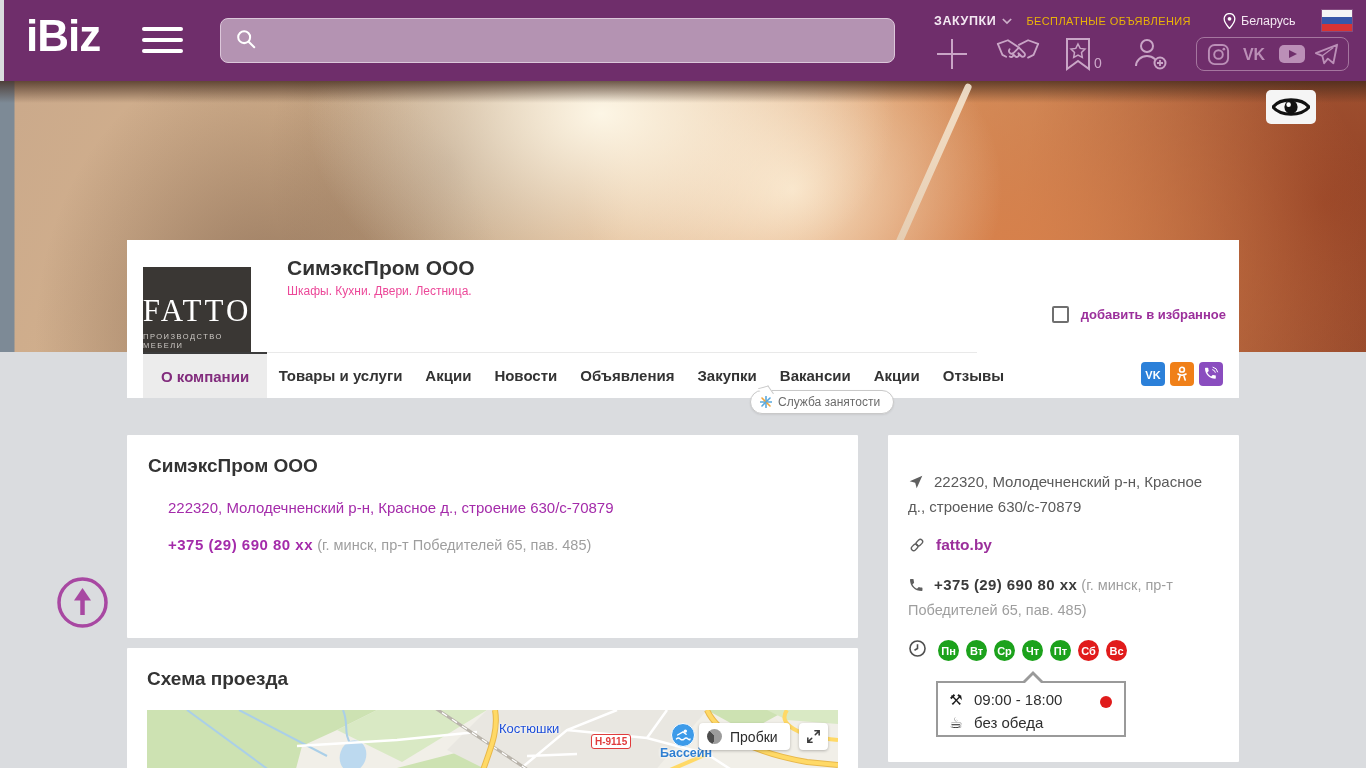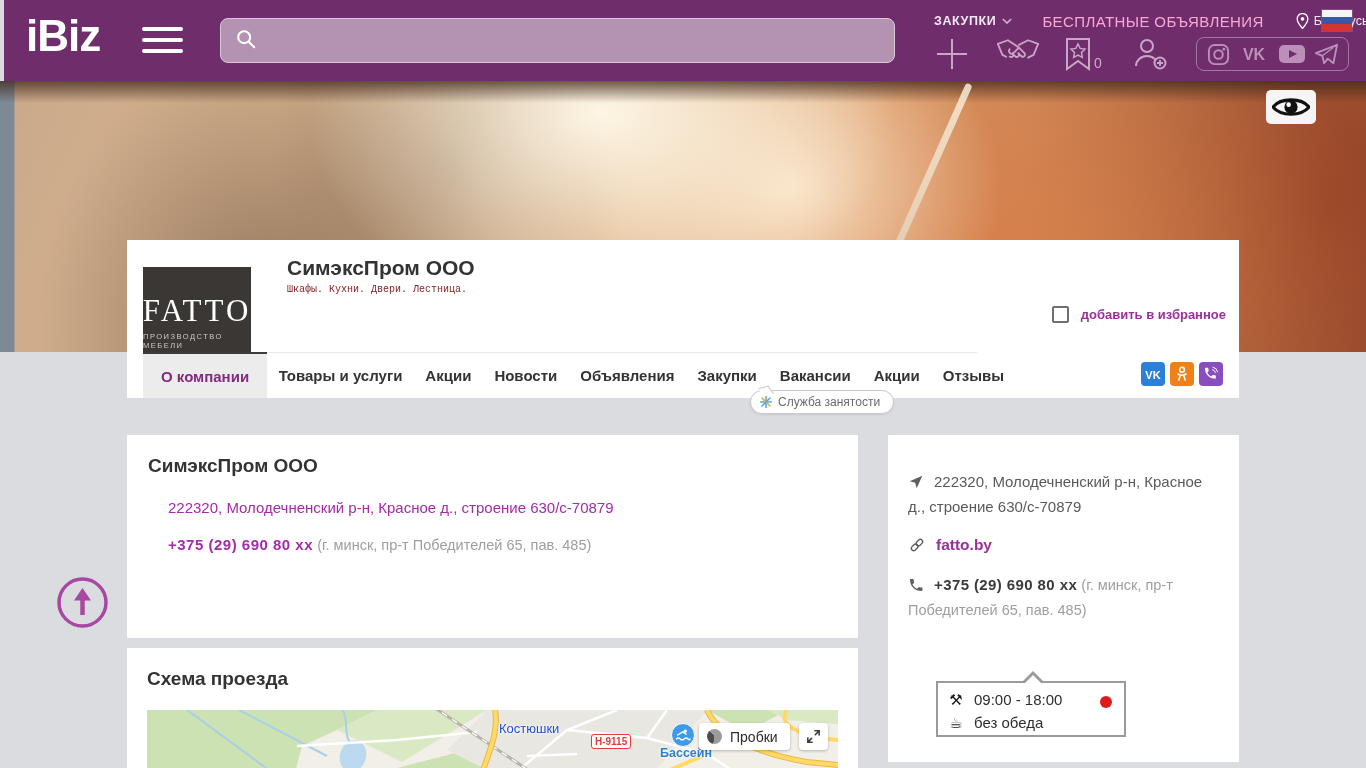--- a/index.html
+++ b/index.html
@@ -10,21 +10,21 @@
   
   .header { position:absolute; left:4px; top:0; width:1366px; height:81px; background:#6f2e6b; z-index:30; }
   .logo { position:absolute; left:22px; top:12px; color:#fff; font-size:44px; font-weight:800; letter-spacing:-1px; line-height:1.1; cursor:pointer; }
   .burger { position:absolute; left:138px; top:27px; width:41px; height:28px; cursor:pointer; }
   .burger i { display:block; height:4px; background:#fff; border-radius:2px; margin-bottom:7px; }
   .search { position:absolute; left:216px; top:18px; width:675px; height:45px; background:#b493b2; border:1.5px solid #dcc7da; border-radius:8px; display:flex; align-items:center; padding:0 14px; }
   .search input { flex:1; background:transparent; border:none; outline:none; color:#fff; font-size:17px; font-family:inherit; margin-left:12px; }
   .search input::placeholder { color:#f6edf5; opacity:1; }
   .topnav { position:absolute; left:930px; top:11px; height:20px; display:flex; align-items:center; color:#fff; }
   .topnav .zak { font-size:12.5px; font-weight:bold; letter-spacing:.6px; color:#f3e7f2; cursor:pointer; display:flex; align-items:center; gap:6px; }
-  .topnav .ads { font-size:15px; letter-spacing:.4px; color:#f9a8d4; margin-left:30px; cursor:pointer; }
+  .topnav .ads { font-size:11px; letter-spacing:.4px; color:#eab308; margin-left:14px; cursor:pointer; }
   .topnav .geo { display:flex; align-items:center; gap:5px; margin-left:32px; font-size:12.5px; color:#f3e7f2; cursor:pointer; }
   .flag { position:absolute; left:1318px; top:10px; width:30px; height:21px; cursor:pointer; box-shadow:0 0 0 1px rgba(255,255,255,.15); }
   .flag i { display:block; height:7px; }
   .hicons { position:absolute; top:36px; left:930px; display:flex; align-items:center; }
   .hicon { cursor:pointer; display:flex; align-items:center; }
   .bm-count { color:#cda9ca; font-size:14px; margin-left:2px; align-self:flex-end; }
   .socialbox { position:absolute; left:1192px; top:37px; width:153px; height:34px; border:1.5px solid #a5769f; border-radius:8px; display:flex; align-items:center; justify-content:space-around; padding:0 6px; }
   .socialbox .hicon { padding:0 2px; }
 
   
@@ -42,21 +42,21 @@
   }
   .pen { position:absolute; left:905px; top:-10px; width:7px; height:300px; background:linear-gradient(180deg,#f8ecd8,#d9c1a6); transform:rotate(24deg); border-radius:4px; opacity:.85; }
   .eye-btn { position:absolute; left:1266px; top:90px; width:50px; height:34px; background:#f5f5f5; border-radius:5px; display:flex; align-items:center; justify-content:center; cursor:pointer; z-index:5; }
 
   
   .company-card { position:absolute; left:127px; top:240px; width:1112px; height:158px; background:#fff; z-index:10; }
   .fatto { position:absolute; left:16px; top:3px; width:108px; height:108px; background:#3a3734; color:#fff; display:flex; flex-direction:column; align-items:center; justify-content:center; cursor:pointer;margin-top:24px; }
   .fatto .f1 { font-family:"Liberation Serif","DejaVu Serif",serif; font-size:31px; letter-spacing:3px; }
   .fatto .f2 { font-size:7.5px; letter-spacing:1.5px; color:#cfcbc7; margin-top:3px; }
   .cname { position:absolute; left:160px; top:16px; font-size:21px; font-weight:bold; color:#333; }
-  .ctag { position:absolute; left:160px; top:44px; font-size:10px; color:#7f1d1d;font-family:Liberation Mono, monospace; }
+  .ctag { position:absolute; left:160px; top:44px; font-size:12px; color:#ec4899; }
   .fav { position:absolute; right:13px; top:66px; display:flex; align-items:center; gap:12px; cursor:pointer; }
   .fav .box { width:17px; height:17px; border:2px solid #6f6f6f; border-radius:2px; background:#fff; }
   .fav .lbl { font-size:13px; font-weight:bold; color:#9b2f9b; }
   .tabs-line { position:absolute; left:123px; top:112px; width:727px; border-top:1px solid #e9e9e9; }
   .tabs { position:absolute; left:16px; top:112px; height:46px; display:flex; align-items:stretch; }
   .tab { display:flex; align-items:center; padding:0 11.5px; font-size:15px; font-weight:bold; color:#333; cursor:pointer; white-space:nowrap; }
   .tab.active { background:#ececec; border-top:2px solid #3c3c3c; color:#822c7d; padding:0 18px; }
   .csoc { position:absolute; right:16px; top:122px; display:flex; gap:5px; }
   .csoc .sq { width:24px; height:24px; border-radius:4px; display:flex; align-items:center; justify-content:center; cursor:pointer; }
   .sq.vk { background:#2b80d9; } .sq.ok { background:#f08018; } .sq.vb { background:#8a4dbf; }
@@ -382,20 +382,35 @@
     </div>
 
     <div class="row">
       <span class="ico">
         <svg width="16" height="16" viewBox="0 0 24 24">
             <path d="M6.6 10.8 c1.5 3 3.9 5.4 6.9 6.9 l2.3-2.3 c.3-.3 .7-.4 1.1-.2 1.2 .4 2.5 .6 3.8 .6 .6 0 1 .4 1 1 V20 c0 .6-.4 1-1 1 C10.4 21 3 13.6 3 4 c0-.6 .4-1 1-1 h3.5 c.6 0 1 .4 1 1 0 1.3 .2 2.6 .6 3.8 .1 .4 0 .8-.2 1.1 l-2.3 2.3 z" fill="#5f5f5f"></path>
           </svg>
       </span><span class="pnum">+375 (29) 690 80 xx</span> <span class="pnote">(г. минск, пр-т Победителей 65, пав. 485)</span>
     </div>
 
+    <div class="days">
+      <span class="ico" style="margin-right:4px">
+        <svg width="19" height="19" viewBox="0 0 24 24" fill="none" stroke="#4f4f4f" stroke-width="2">
+            <circle cx="12" cy="12" r="9.5"></circle>
+            <path d="M12 6.5 v5.5 l-3.8 2.2"></path>
+          </svg>
+      </span>
+      <span class="day open">Пн</span>
+      <span class="day open">Вт</span>
+      <span class="day open">Ср</span>
+      <span class="day open">Чт</span>
+      <span class="day open">Пт</span>
+      <span class="day closed">Сб</span>
+      <span class="day closed">Вс</span>
+    </div>
 
     <div class="hours-box">
       <span class="ptr-o"></span>
       <span class="ptr-i"></span>
       <div class="hrow">
         <span class="g">⚒</span>
         <span>09:00 - 18:00</span>
       </div>
       <div class="hrow">
         <span class="g">☕</span>

